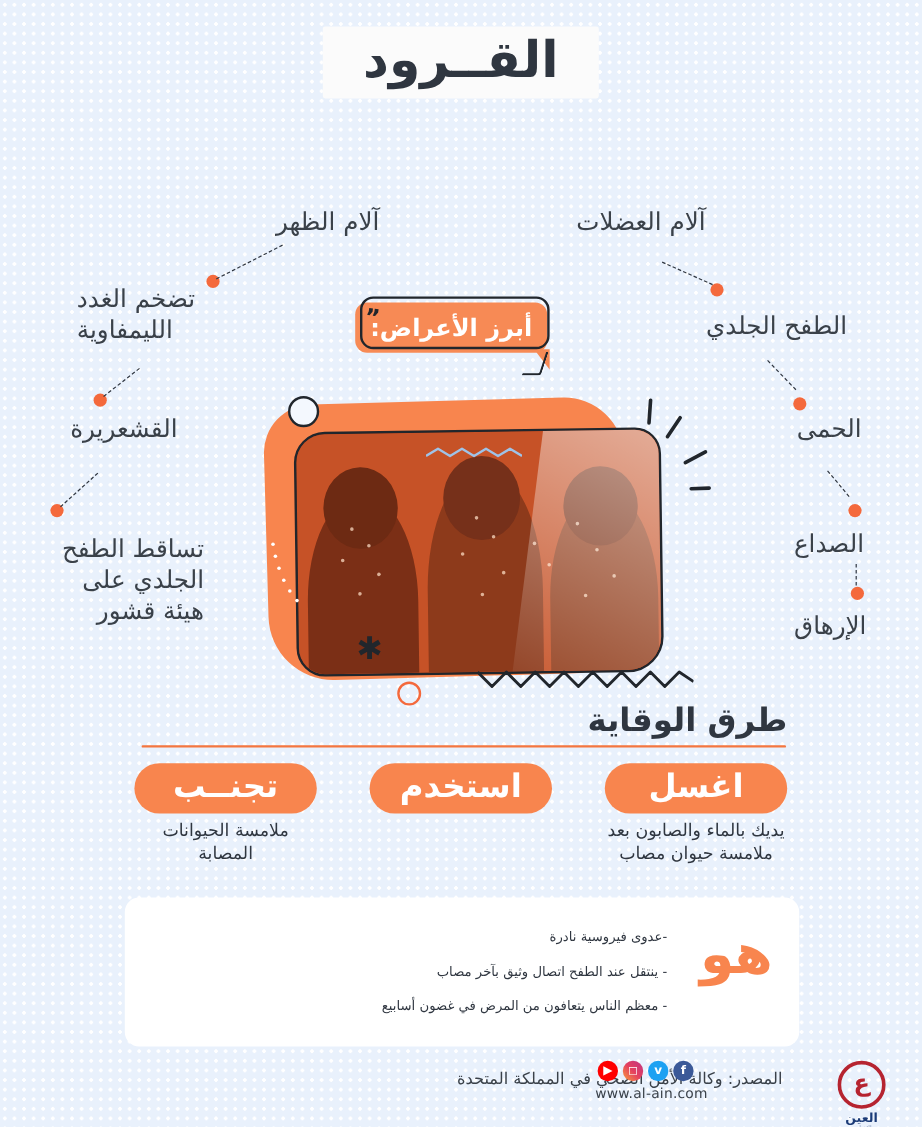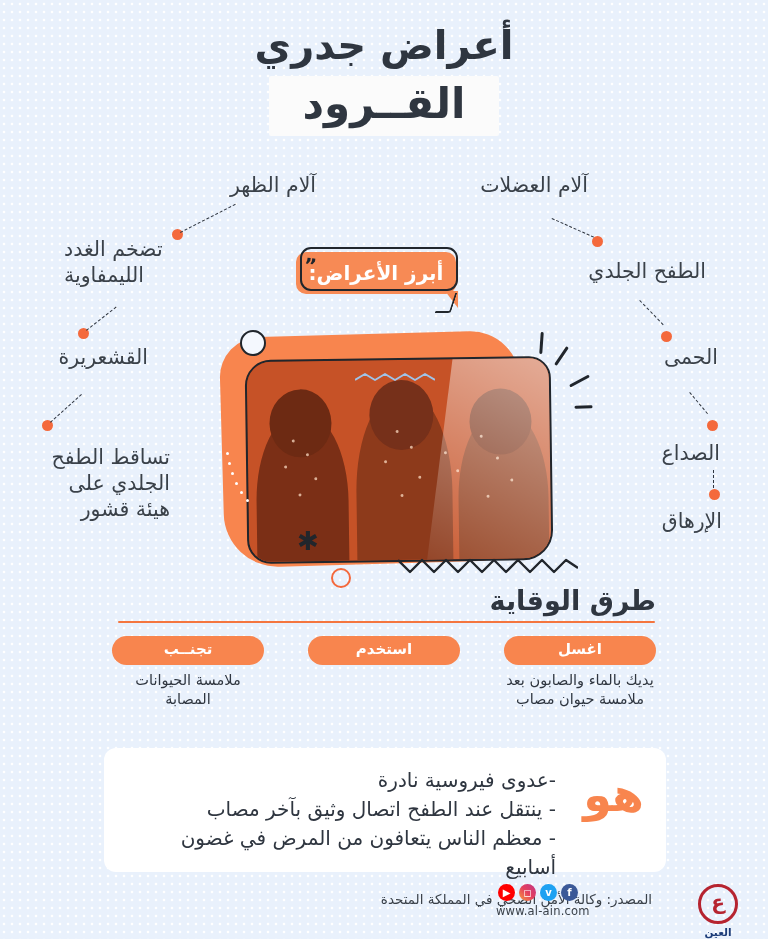--- a/index.html
+++ b/index.html
@@ -269,21 +269,21 @@
     flex-direction: row-reverse;
     justify-content: space-between;
     direction: rtl;
   }
   .prev-col { width: 176px; text-align: center; }
   .pill {
     display: block;
     margin: 0 auto;
     background: #f8854e;
     color: #ffffff;
-    font-size: 15px;
+    font-size: 27px;
     font-weight: bold;
     border-radius: 22px;
     padding: 4px 0 7px 0;
     width: 152px;
     direction: rtl;
   }
   .prev-desc {
     margin-top: 6px;
     font-size: 14.5px;
     line-height: 19px;
@@ -313,21 +313,21 @@
   }
   .info-lines {
     position: absolute;
     right: 110px;
     top: 18px;
     width: 420px;
     text-align: right;
     direction: rtl;
   }
   .info-line {
-    font-size: 20px;
+    font-size: 11px;
     line-height: 29px;
     color: #2f3640;
   }
 
   
   .footer-src {
     position: absolute;
     right: 116px;
     top: 891px;
     font-size: 13.5px;
@@ -400,21 +400,20 @@
     font-size: 5px;
     direction: rtl;
   }
 </style>
 </head>
 <body>
 
 <div id="poster">
 
   <div class="title-wrap">
-    <div class="title-line1">أعراض جدري</div>
     <div class="title-line2-box">
       <div class="title-line2">القــرود</div>
     </div>
   </div>
 
   <div class="art">
     <div class="blob"></div>
 
     <div class="photo-frame">
       <div class="photo-inner">

